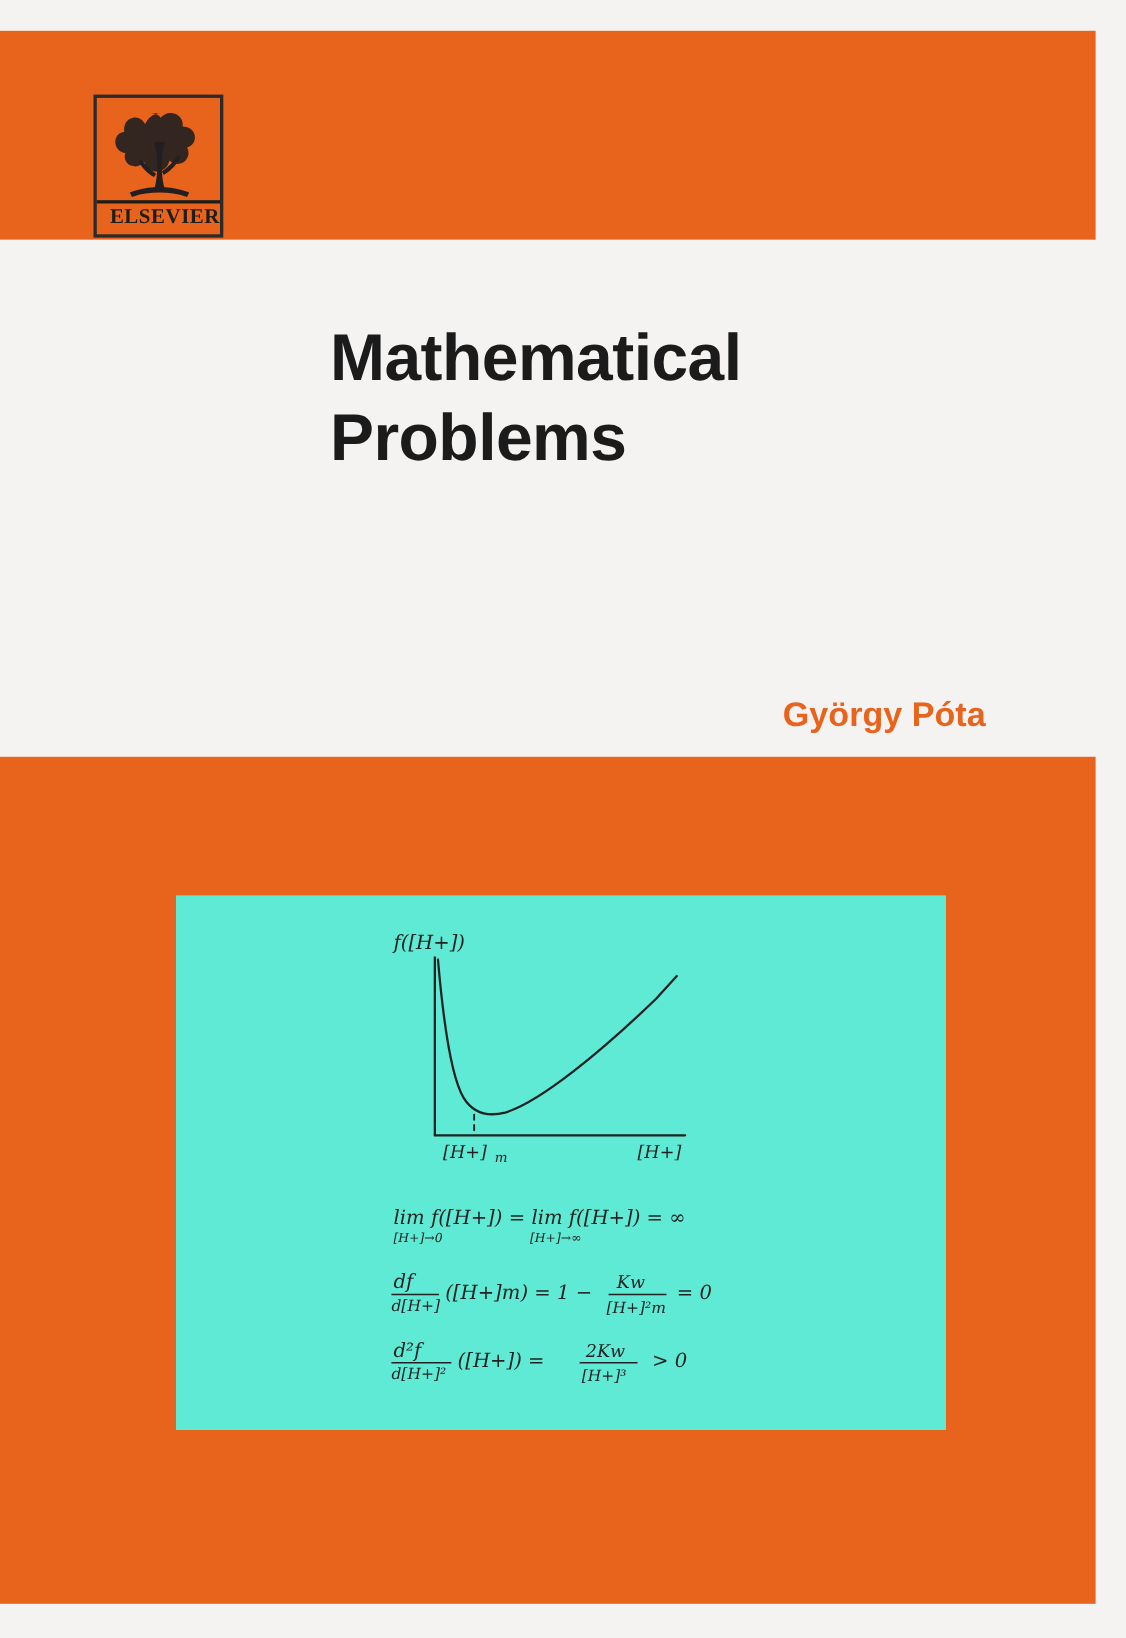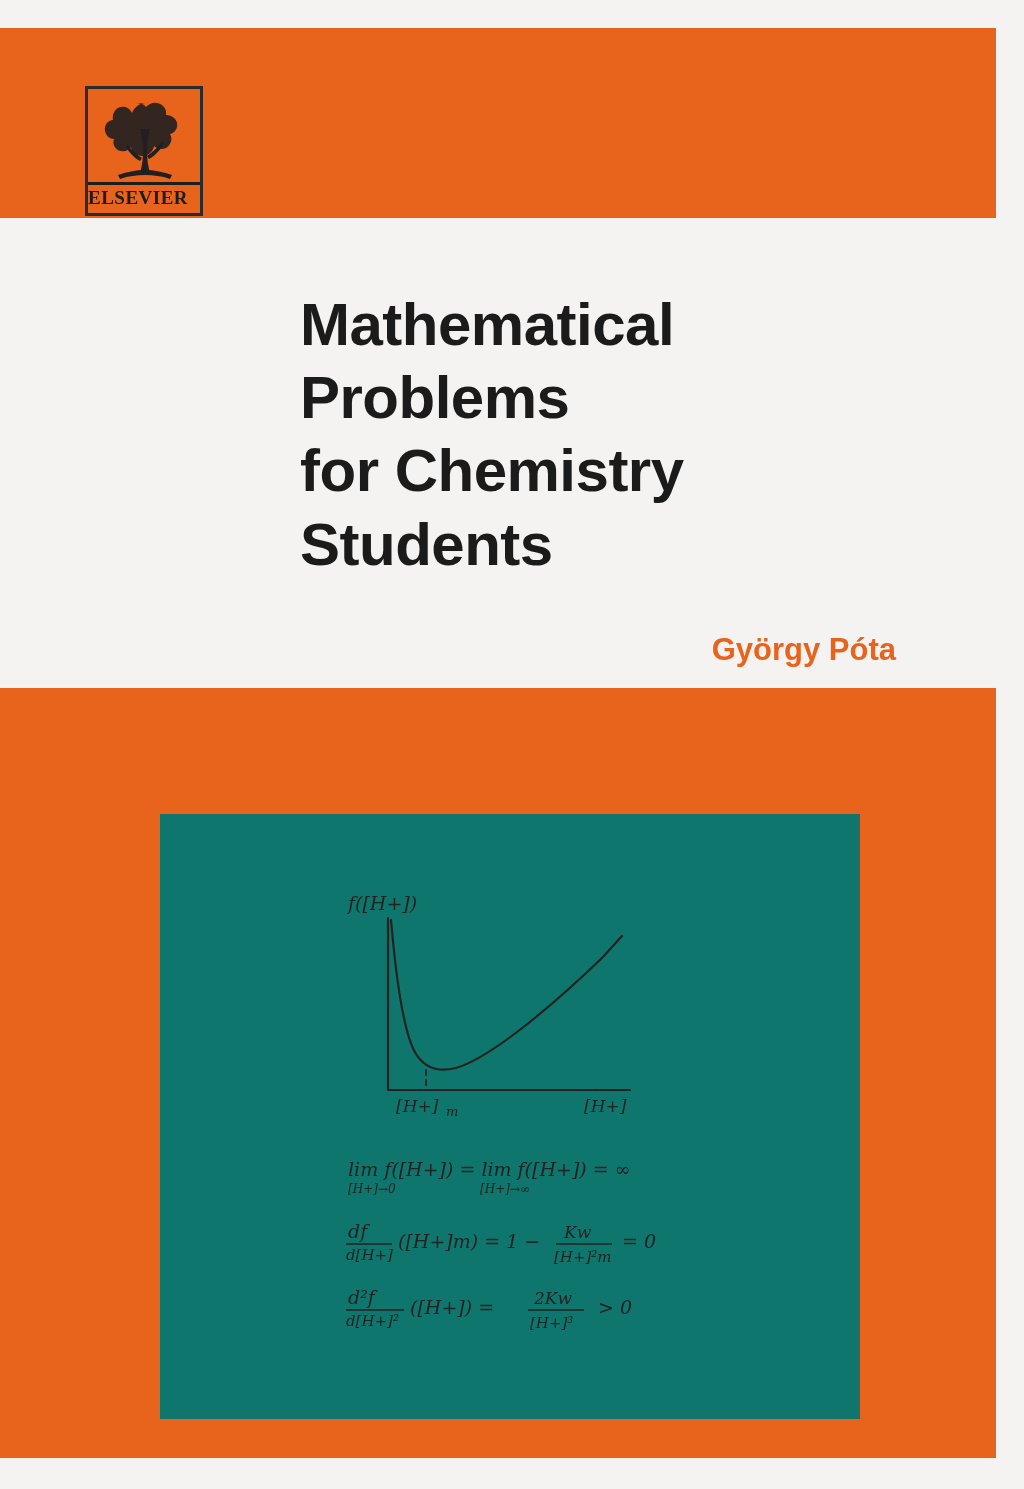--- a/index.html
+++ b/index.html
@@ -41,21 +41,21 @@
     left: 0;
     top: 0;
     width: 100%;
     height: 96px;
   }
   .logo-word {
     position: absolute;
     left: 0;
     bottom: 4px;
     width: 100%;
-    text-align: left;
+    text-align: right;
     font-family: "Liberation Serif", serif;
     font-weight: bold;
     font-size: 19px;
     letter-spacing: 0.5px;
     color: #1d1d1d;
   }
   .logo-rule {
     position: absolute;
     left: 0;
     bottom: 28px;
@@ -102,22 +102,22 @@
     top: 688px;
     width: 996px;
     height: 770px;
     background: #e8631c;
   }
   .figure-panel {
     position: absolute;
     left: 160px;
     top: 814px;
     width: 700px;
-    height: 605px;
-    background: #0f766e;
+    height: 486px;
+    background: #5eead4;
   }
   .figure-svg {
     position: absolute;
     left: 0;
     top: 0;
     width: 100%;
     height: 100%;
   }
   .hand {
     font-family: "DejaVu Serif", serif;
@@ -142,21 +142,20 @@
       </svg>
       <div class="logo-rule"></div>
       <div class="logo-word">ELSEVIER</div>
     </div>
   </div>
 
   <div class="white-middle"></div>
 
   <div class="title">
     <span>Mathematical Problems</span>
-    <span class="line2">for Chemistry Students</span>
   </div>
 
   <div class="author">György Póta</div>
 
   <div class="band-bottom"></div>
 
   <div class="figure-panel">
     <svg class="figure-svg" viewBox="0 0 700 517">
       <g stroke="#222" fill="none" stroke-width="2.2" stroke-linecap="round">
 

